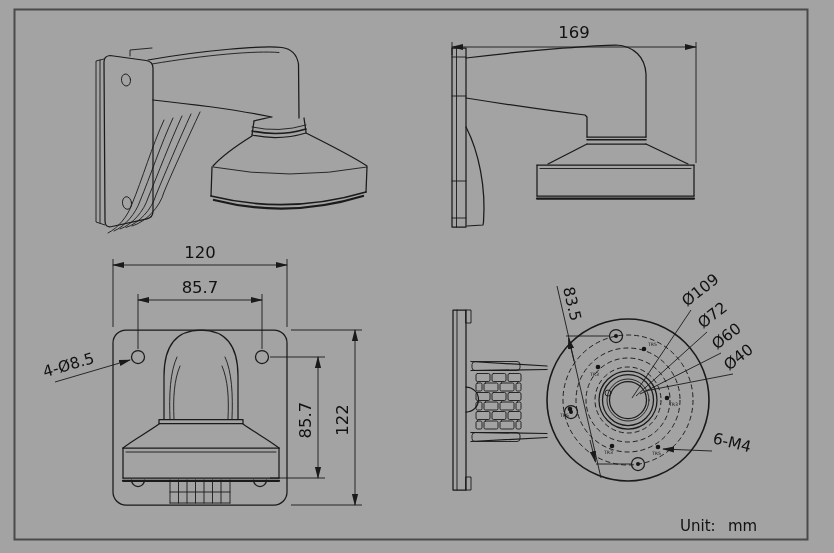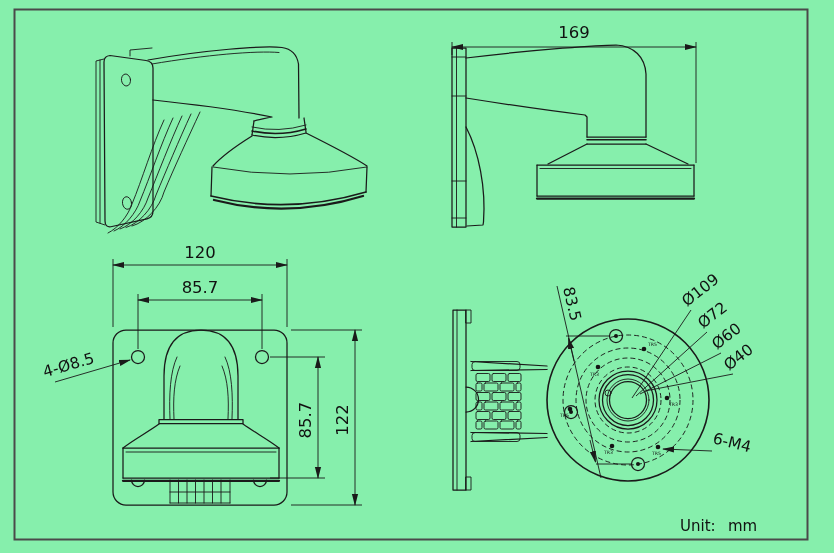--- a/index.html
+++ b/index.html
@@ -1,16 +1,16 @@
 <!DOCTYPE html>
 <html><head>
 <meta charset="utf-8">
 <style>
   html,body{margin:0;padding:0;background:#fff;}
-  .canvas{position:relative;width:834px;height:553px;background:#86efac;overflow:hidden;}
+  .canvas{position:relative;width:834px;height:553px;background:#a3a3a3;overflow:hidden;}
   svg{display:block;}
   svg *{vector-effect:none;}
   .ln{fill:none;stroke:#1a1a1a;stroke-width:1.25;stroke-linecap:round;stroke-linejoin:round;}
   .thin{stroke-width:0.9;}
   .mid{stroke-width:1.6;}
   .thick{stroke-width:2.3;}
   .dim{fill:none;stroke:#1a1a1a;stroke-width:0.9;stroke-linecap:butt;}
   .dash{fill:none;stroke:#1a1a1a;stroke-width:0.95;stroke-dasharray:5 3;}
   .solidfill{fill:#141414;stroke:none;}
   text{fill:#111;stroke:none;font-family:"DejaVu Sans","Liberation Sans",sans-serif;}

